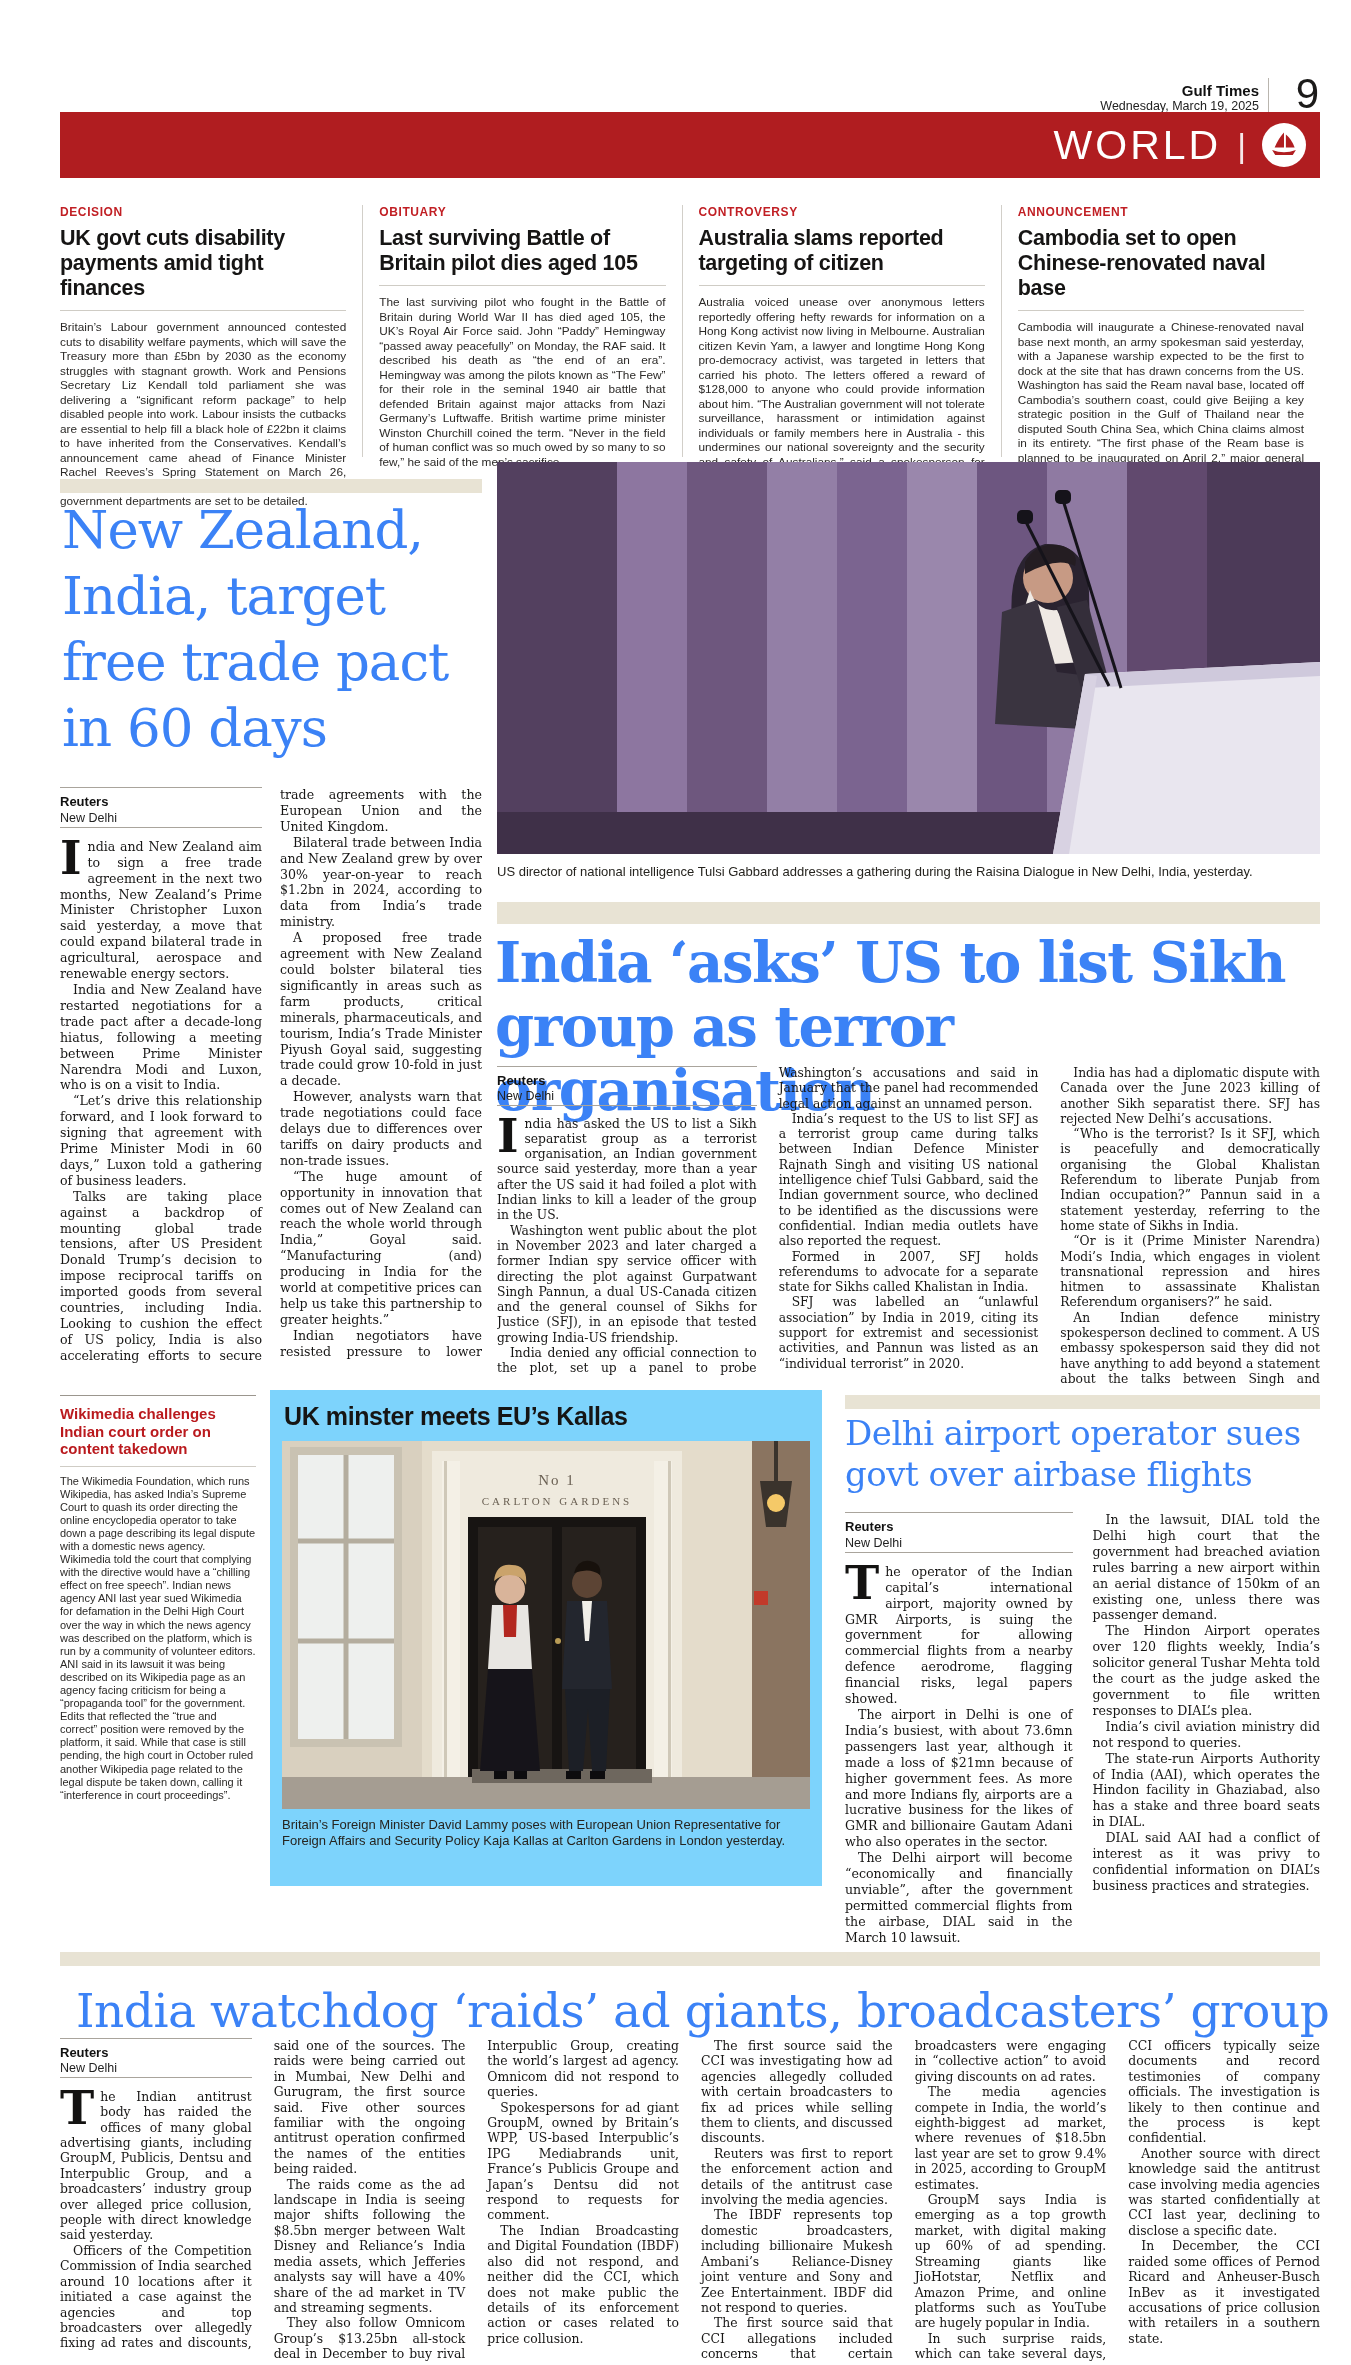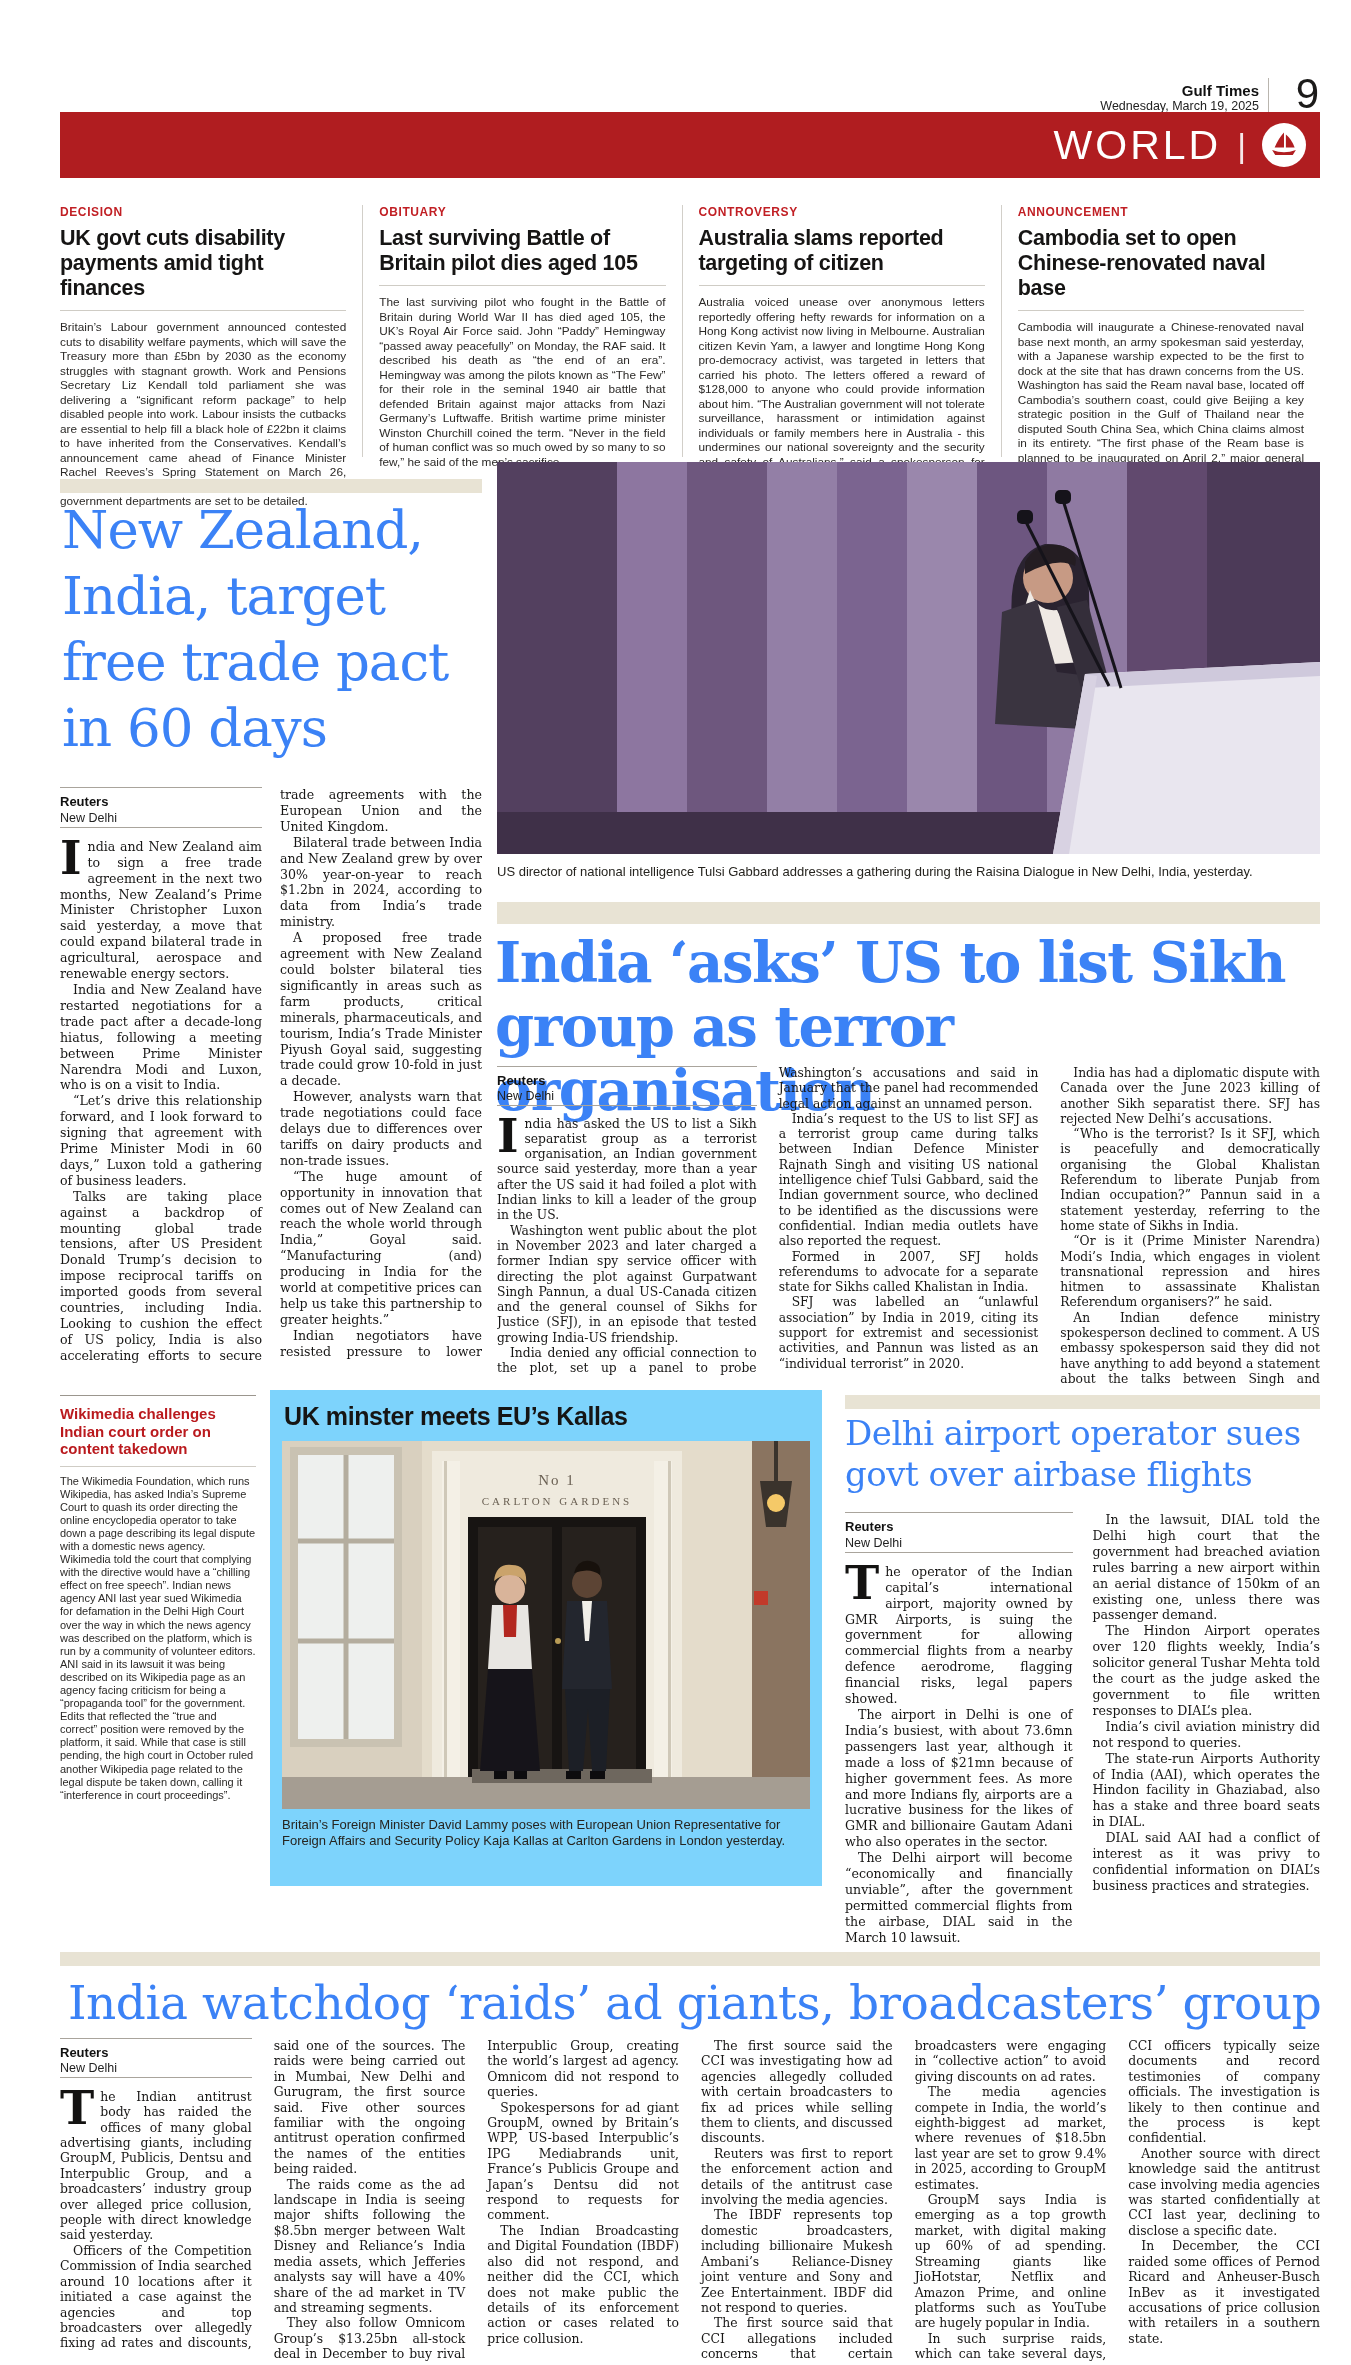--- a/index.html
+++ b/index.html
@@ -270,21 +270,21 @@
         <p>The Delhi airport will become “economically and financially unviable”, after the government permitted commercial flights from the airbase, DIAL said in the March 10 lawsuit.</p>
         <p>In the lawsuit, DIAL told the Delhi high court that the government had breached aviation rules barring a new airport within an aerial distance of 150km of an existing one, unless there was passenger demand.</p>
         <p>The Hindon Airport operates over 120 flights weekly, India’s solicitor general Tushar Mehta told the court as the judge asked the government to file written responses to DIAL’s plea.</p>
         <p>India’s civil aviation ministry did not respond to queries.</p>
         <p>The state-run Airports Authority of India (AAI), which operates the Hindon facility in Ghaziabad, also has a stake and three board seats in DIAL.</p>
         <p>DIAL said AAI had a conflict of interest as it was privy to confidential information on DIAL’s business practices and strategies.</p>
       </div>
   </div>
 
   <div class="cream dog-band"></div>
-  <h1 class="serif-head dog-head" style="margin:8px;font-weight:500;">India watchdog ‘raids’ ad giants, broadcasters’ group</h1>
+  <h1 class="serif-head dog-head" style="margin:16px;font-weight:500;">India watchdog ‘raids’ ad giants, broadcasters’ group</h1>
   <div class="story-cols dog-body">
     <div class="byline">
       <div class="agency">Reuters</div>
       <div class="city">New Delhi</div>
     </div>
     <div class="paras dropcap">
         <p>The Indian antitrust body has raided the offices of many global advertising giants, including GroupM, Publicis, Dentsu and Interpublic Group, and a broadcasters’ industry group over alleged price collusion, people with direct knowledge said yesterday.</p>
         <p>Officers of the Competition Commission of India searched around 10 locations after it initiated a case against the agencies and top broadcasters over allegedly fixing ad rates and discounts, said one of the sources. The raids were being carried out in Mumbai, New Delhi and Gurugram, the first source said. Five other sources familiar with the ongoing antitrust operation confirmed the names of the entities being raided.</p>
         <p>The raids come as the ad landscape in India is seeing major shifts following the $8.5bn merger between Walt Disney and Reliance’s India media assets, which Jefferies analysts say will have a 40% share of the ad market in TV and streaming segments.</p>
         <p>They also follow Omnicom Group’s $13.25bn all-stock deal in December to buy rival Interpublic Group, creating the world’s largest ad agency. Omnicom did not respond to queries.</p>

